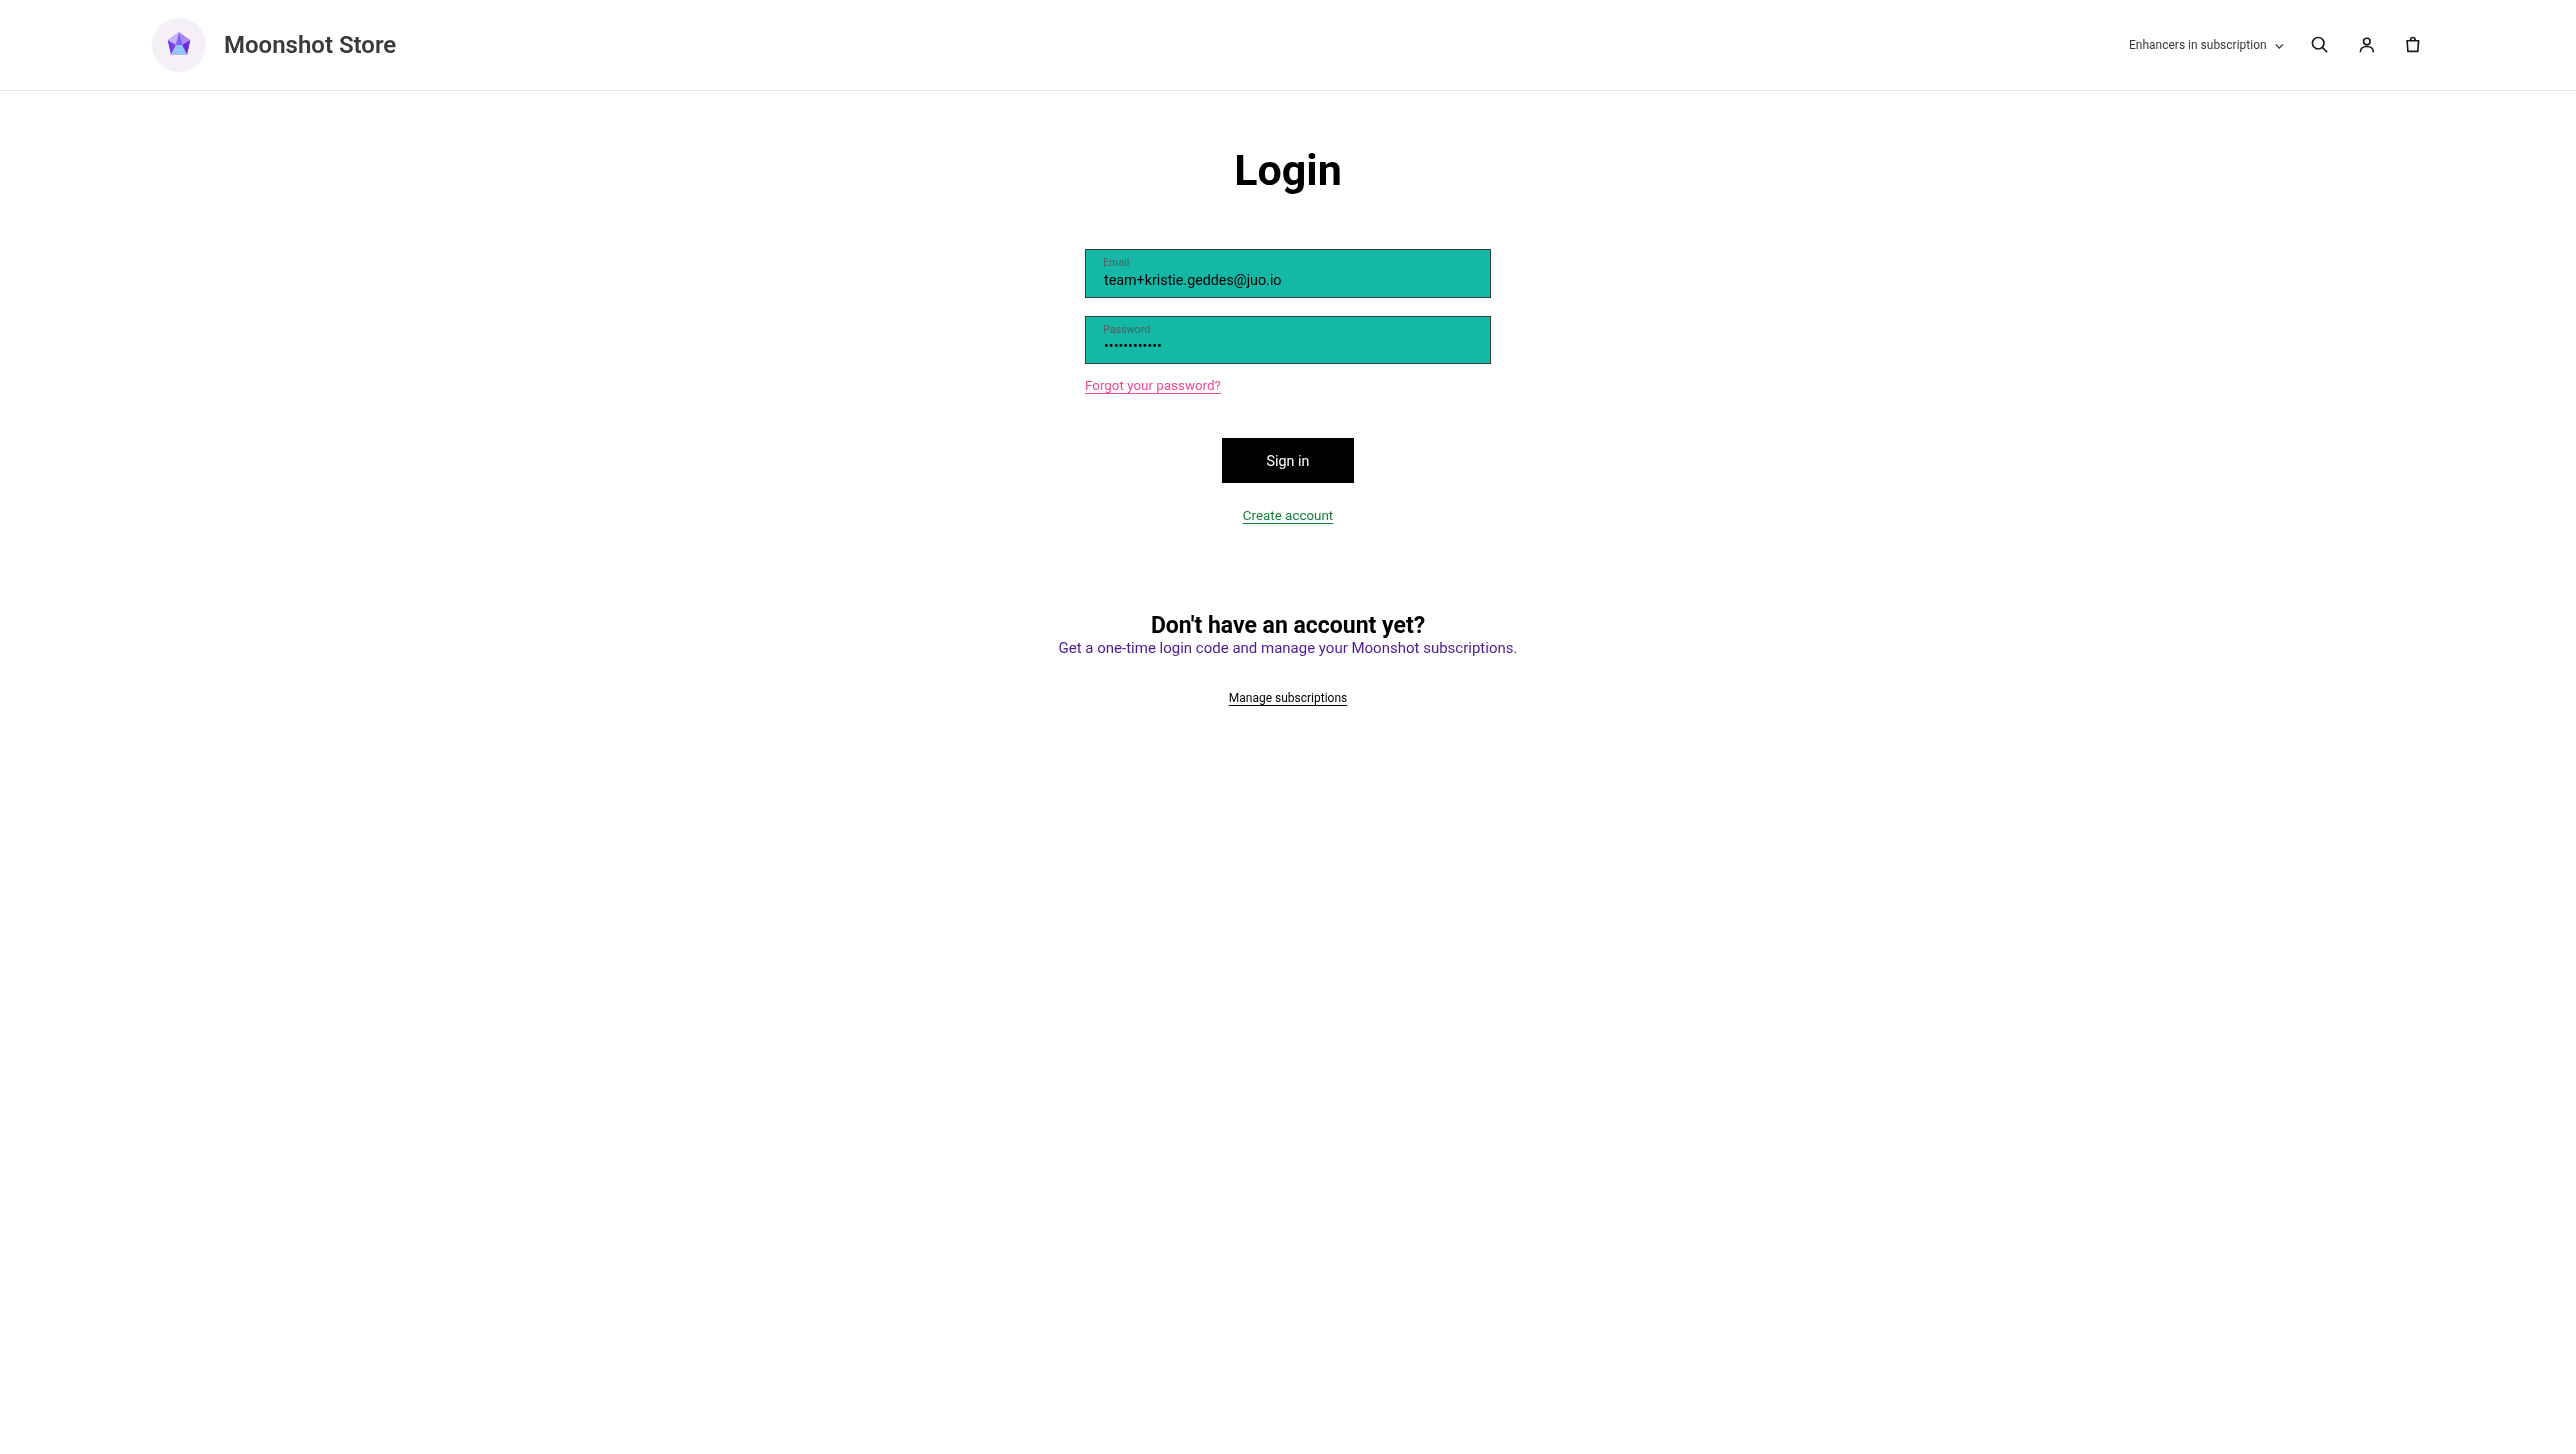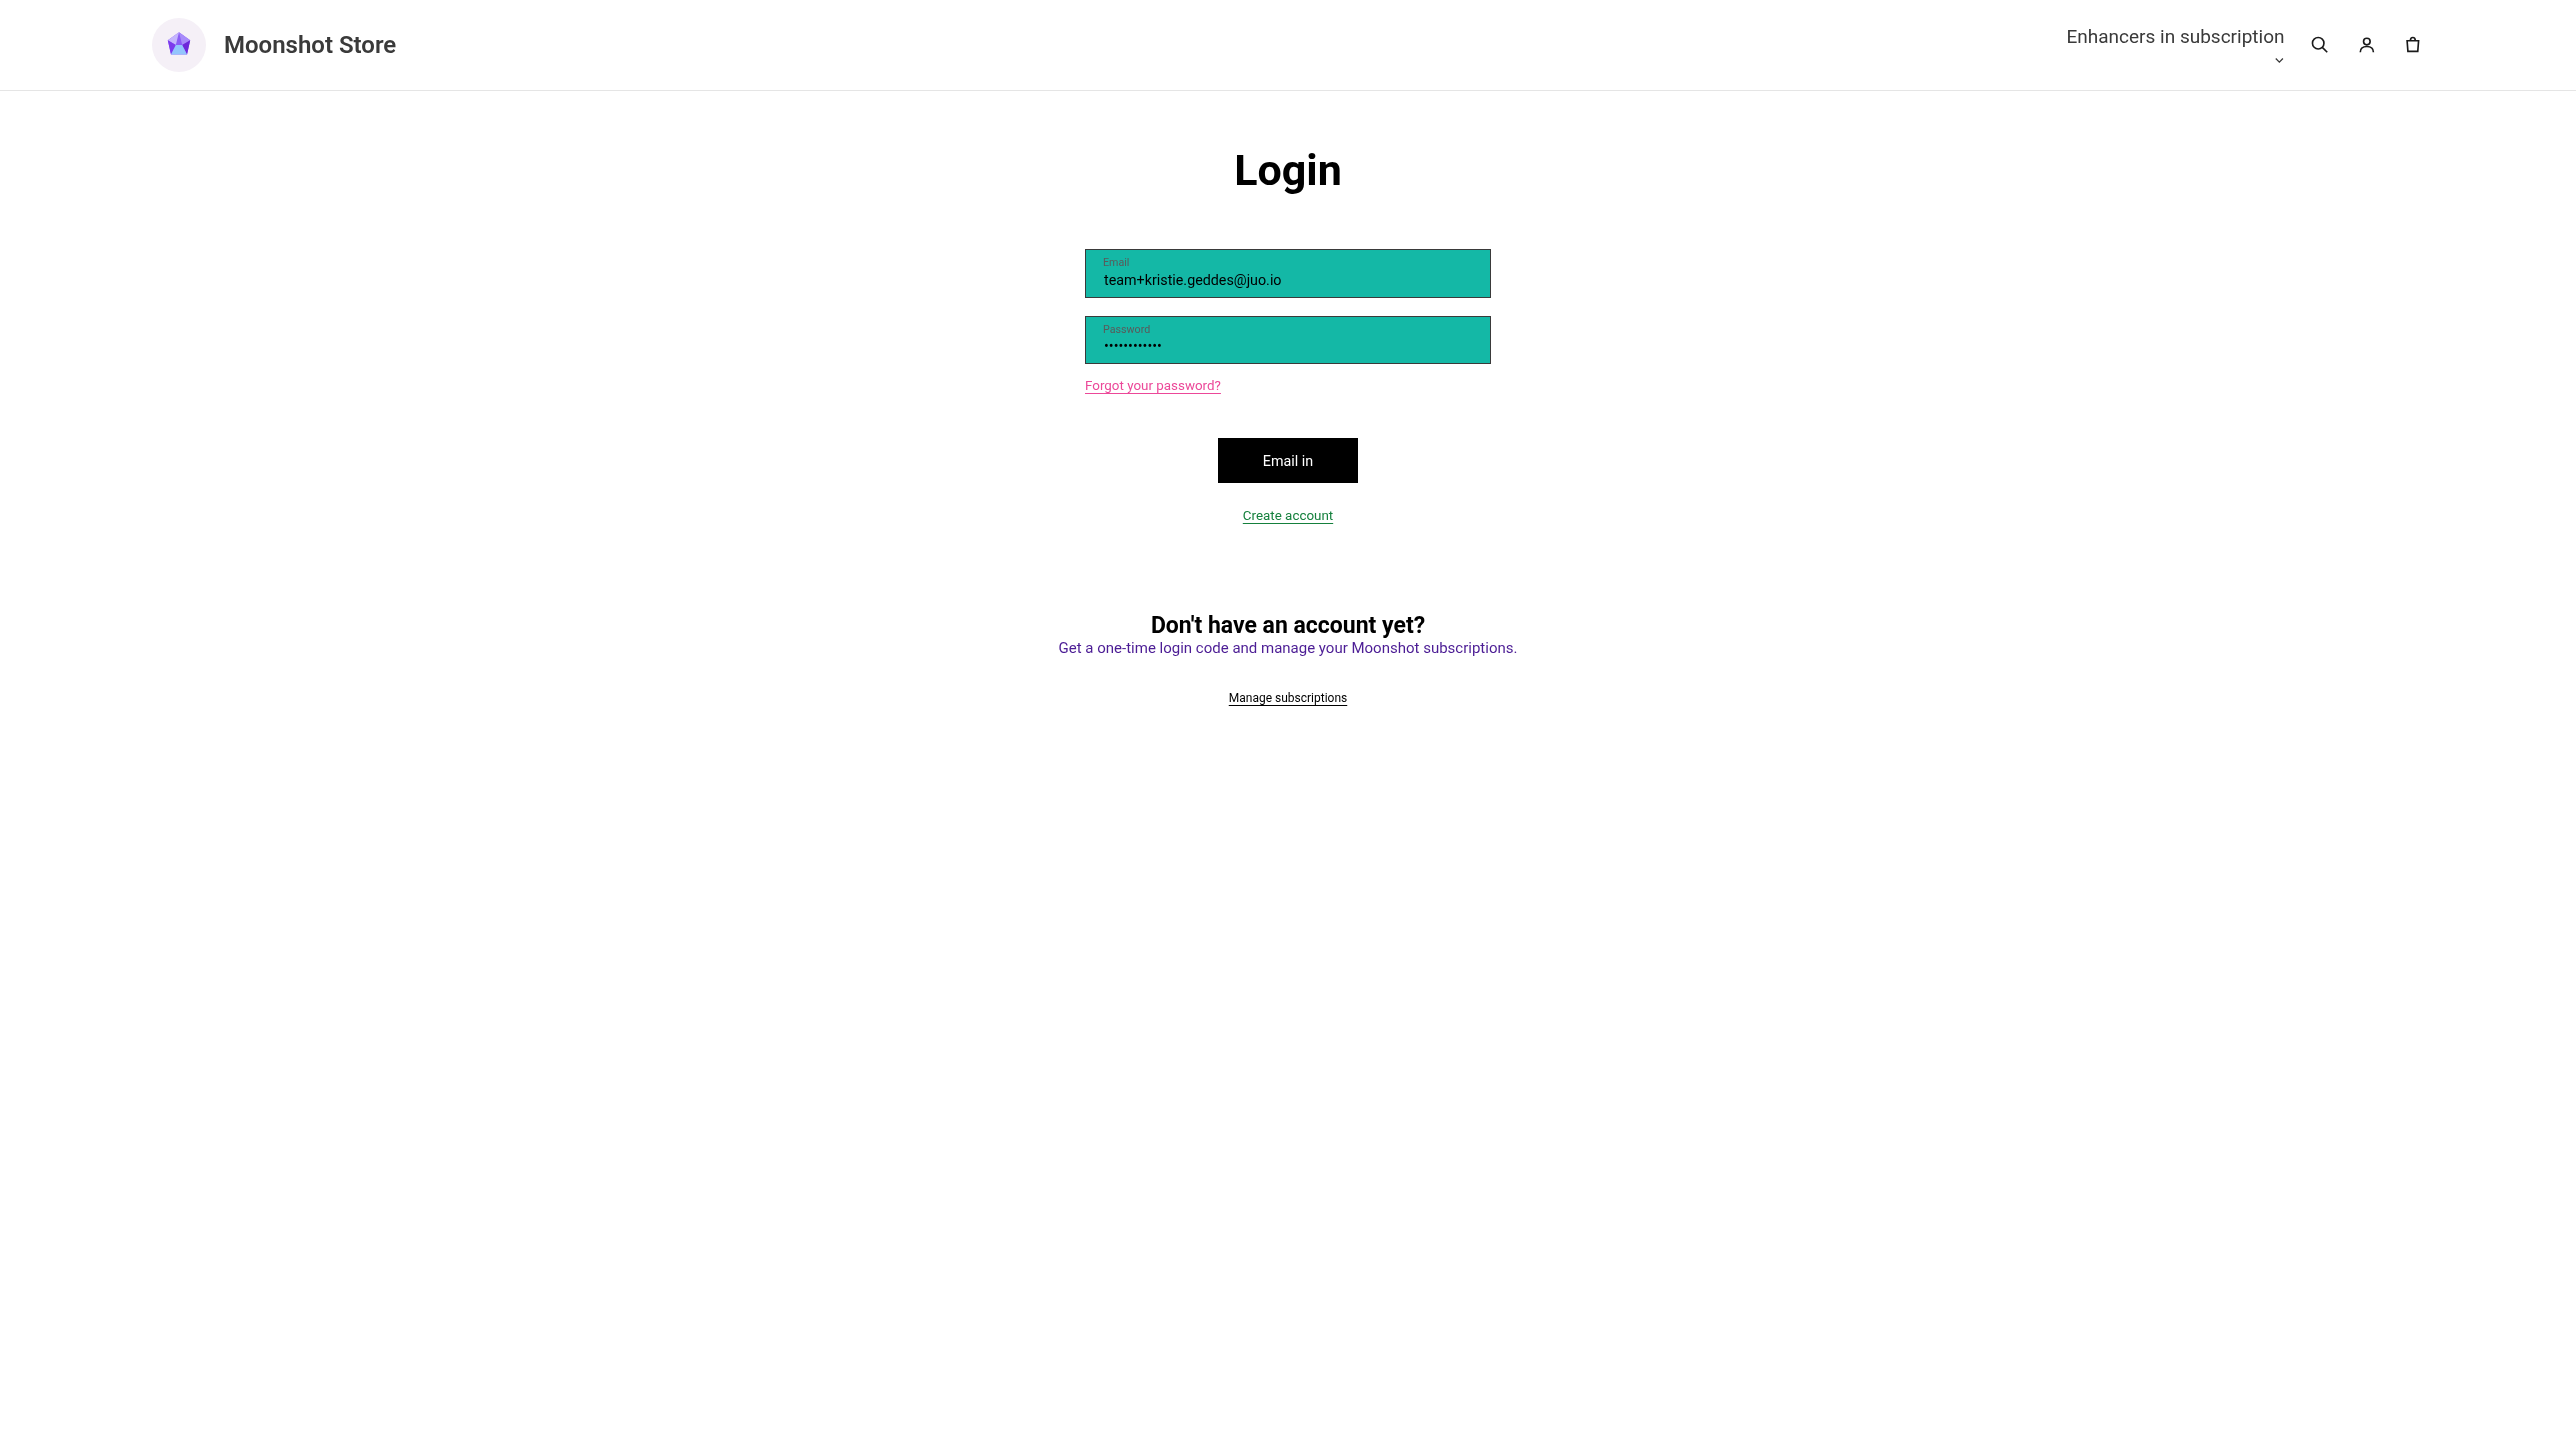--- a/index.html
+++ b/index.html
@@ -44,24 +44,23 @@
     }
     .header-right {
       display: flex;
       align-items: center;
       gap: 25px;
     }
     .nav-dropdown {
       display: flex;
       align-items: flex-end;
       gap: 7.2px;
-      font-size: 19px;
+      font-size: 12px;
       color: #3a3a3a;
       cursor: pointer;
-      flex-direction: column;
     }
     .chevron-down {
       width: 10.7px;
       height: 10.7px;
     }
     .icon-btn {
       width: 21.5px;
       height: 21.5px;
       cursor: pointer;
       display: flex;
@@ -211,21 +210,21 @@
       <input type="text" class="field-input" value="team+kristie.geddes@juo.io" style="">
     </div>
 
     <div class="field">
       <label class="field-label">Password</label>
       <input type="text" class="field-input" value="••••••••••••" style="">
     </div>
 
     <a class="forgot-link">Forgot your password?</a>
 
-    <button class="signin-btn">Email in</button>
+    <button class="signin-btn">Sign in</button>
 
     <a class="create-link">Create account</a>
   </div>
 
   <div class="secondary-section">
     <h2 class="secondary-heading">Don't have an account yet?</h2>
     <p class="secondary-text">Get a one-time login code and manage your Moonshot subscriptions.</p>
     <a class="manage-link">Manage subscriptions</a>
   </div>
 </main>

